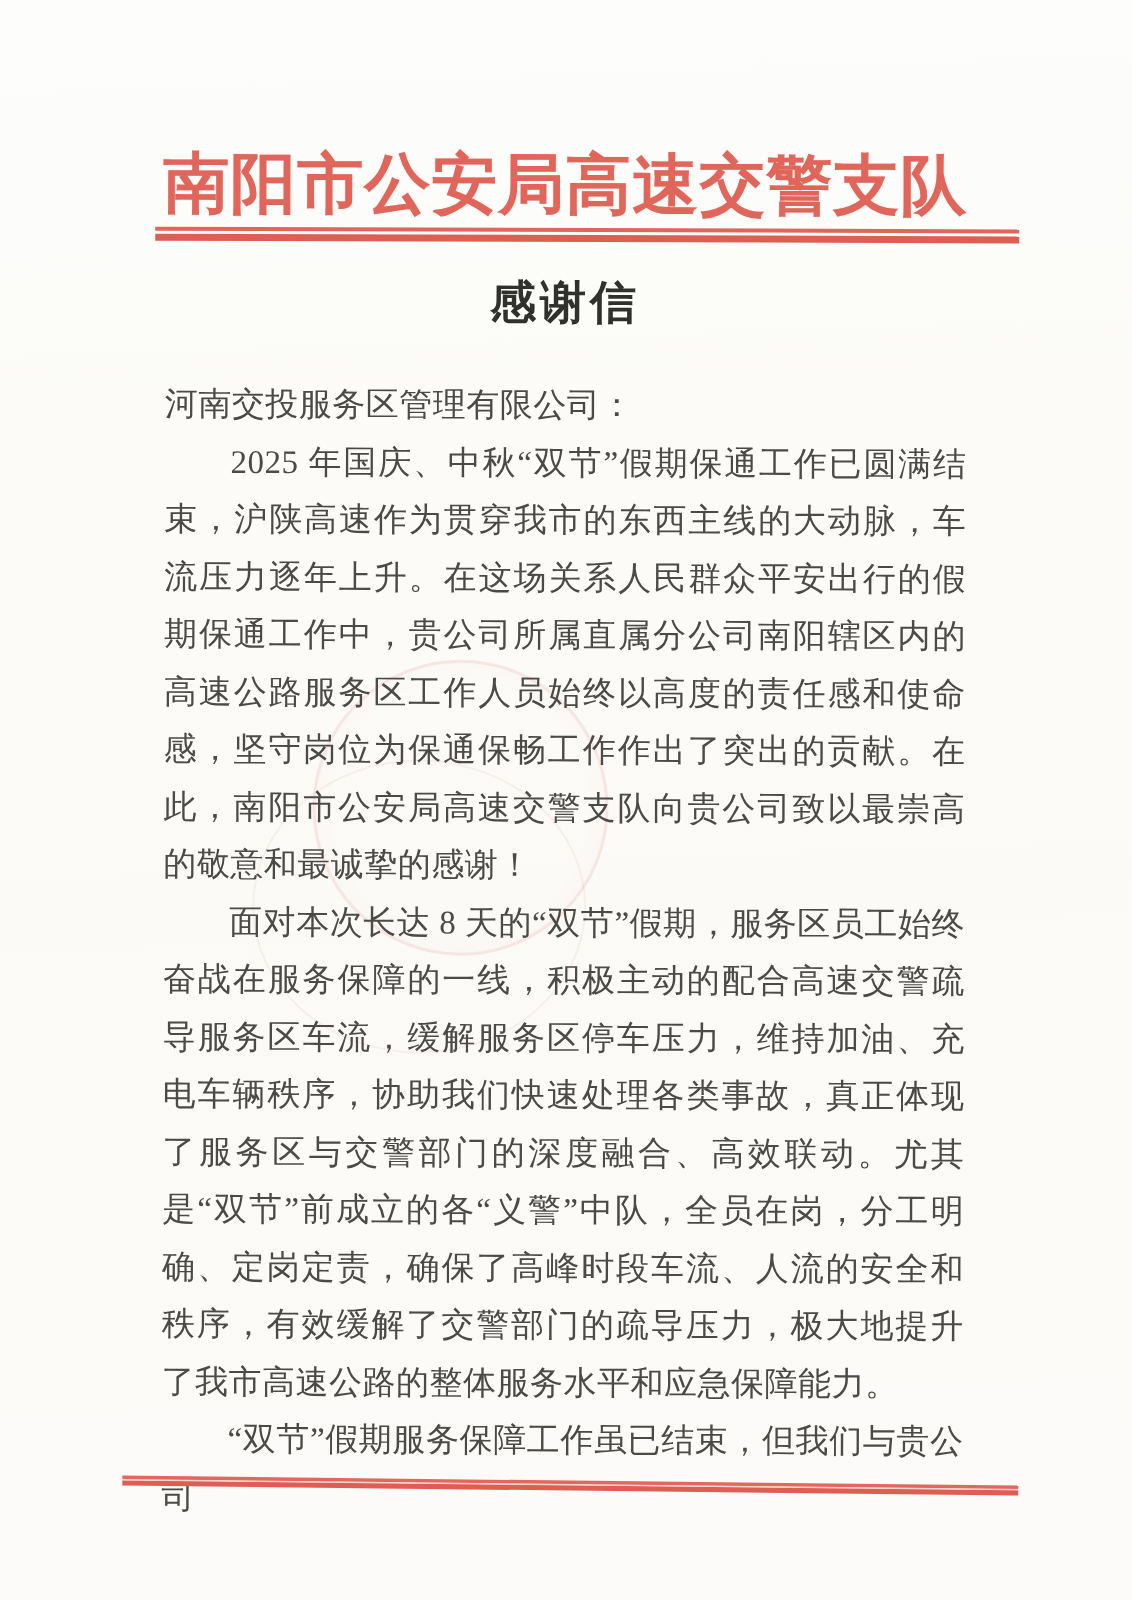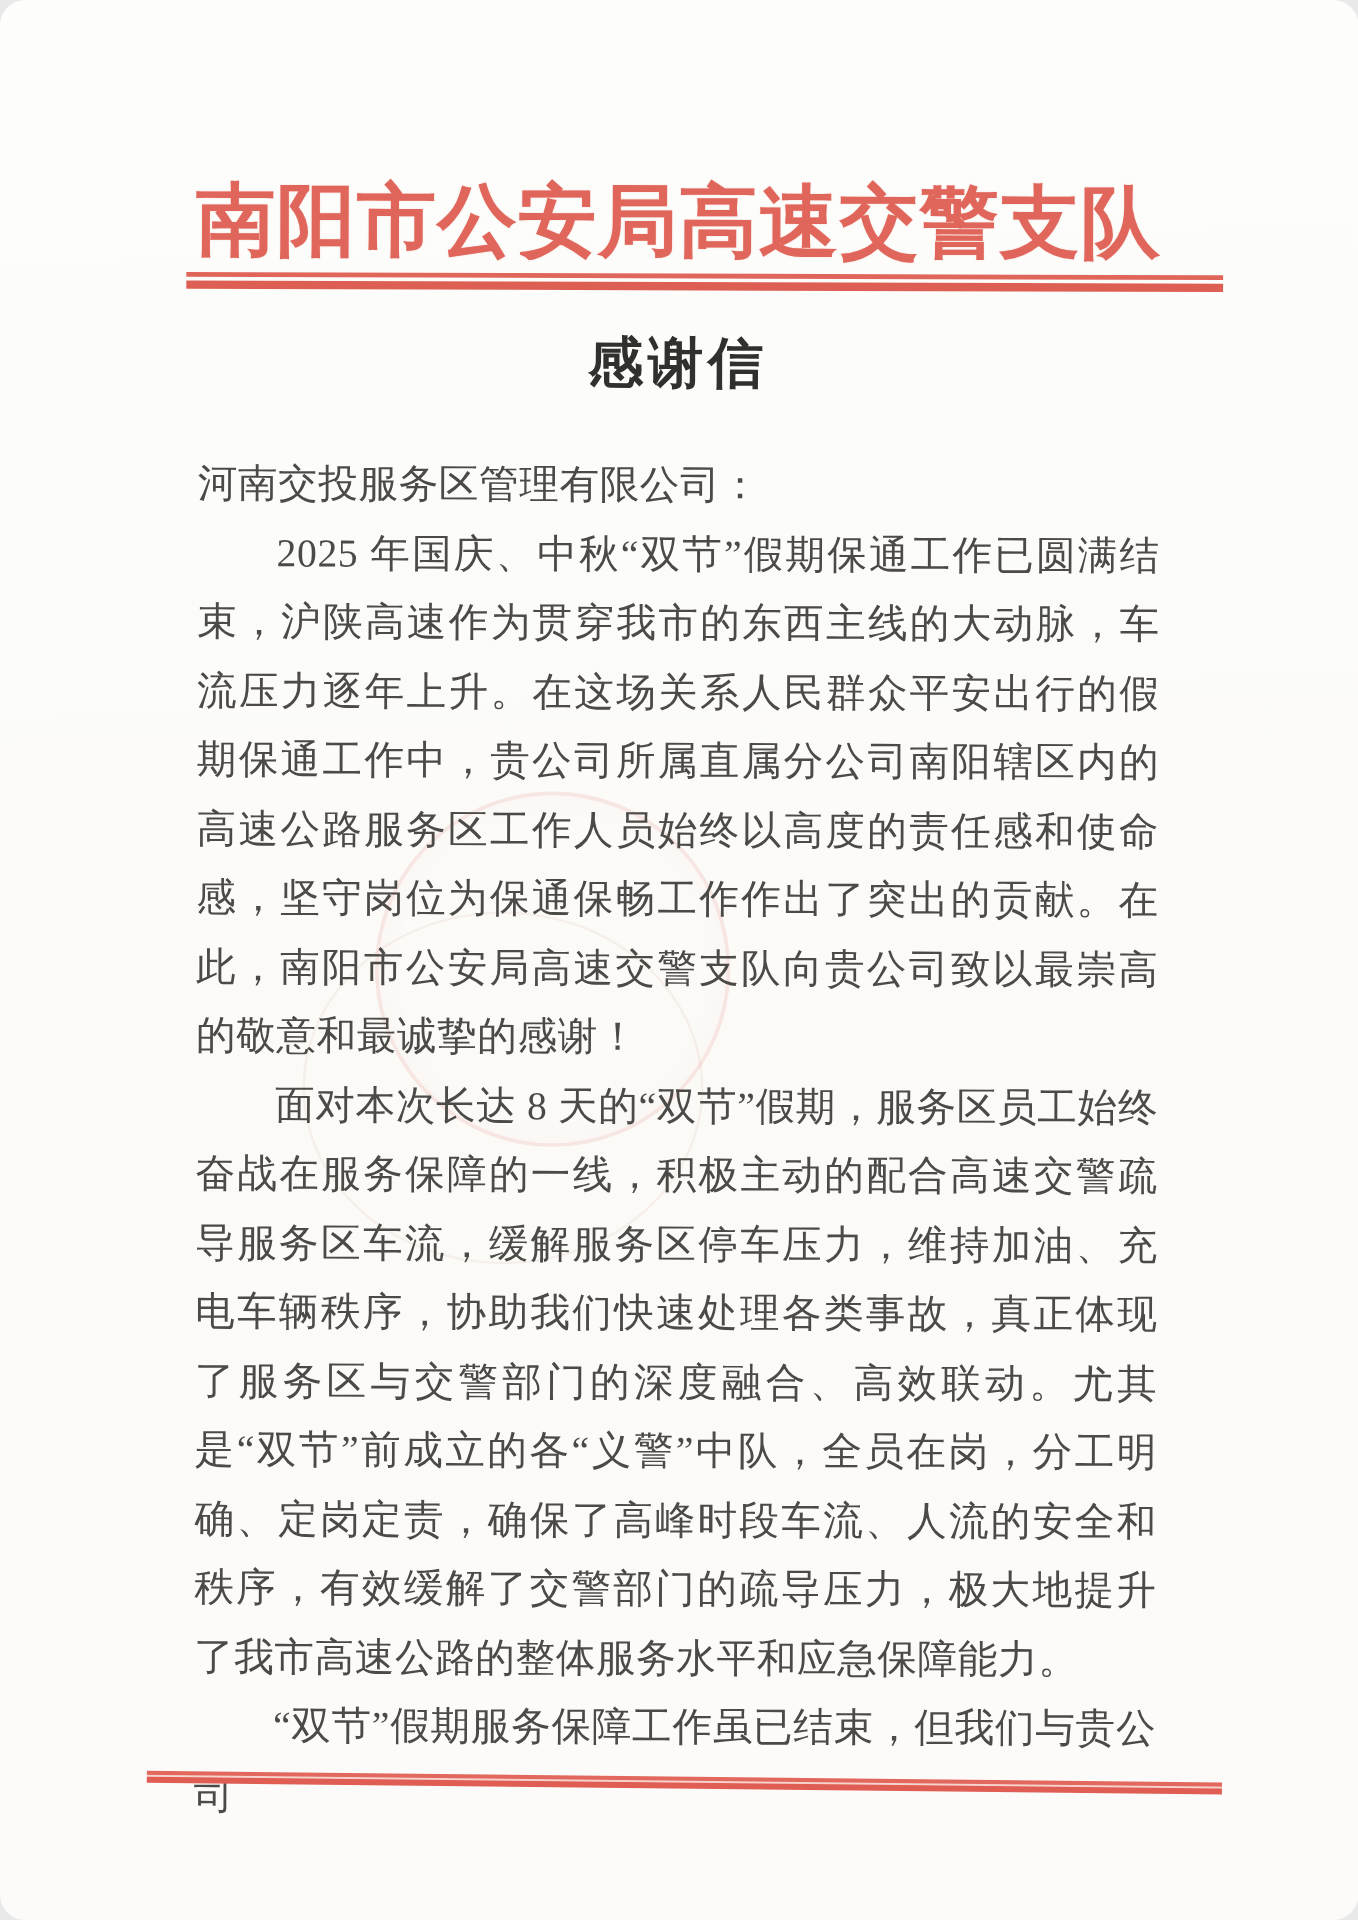--- a/index.html
+++ b/index.html
@@ -8,21 +8,20 @@
     background: #e9e9e9;
     font-family: "Liberation Serif", "DejaVu Serif", serif;
   }
   .page {
     position: relative;
     width: 1132px;
     height: 1600px;
     margin: 0 auto;
     background: linear-gradient(178deg, #fdfdfb 0%, #fbfaf7 55%, #fcfbf9 100%);
     overflow: hidden;
-    border-radius: 21px;
   }
   .scan-tilt {
     position: absolute;
     inset: 0;
     transform: rotate(0.18deg);
     transform-origin: 50% 0;
   }
   
   .letterhead {
     position: absolute;

